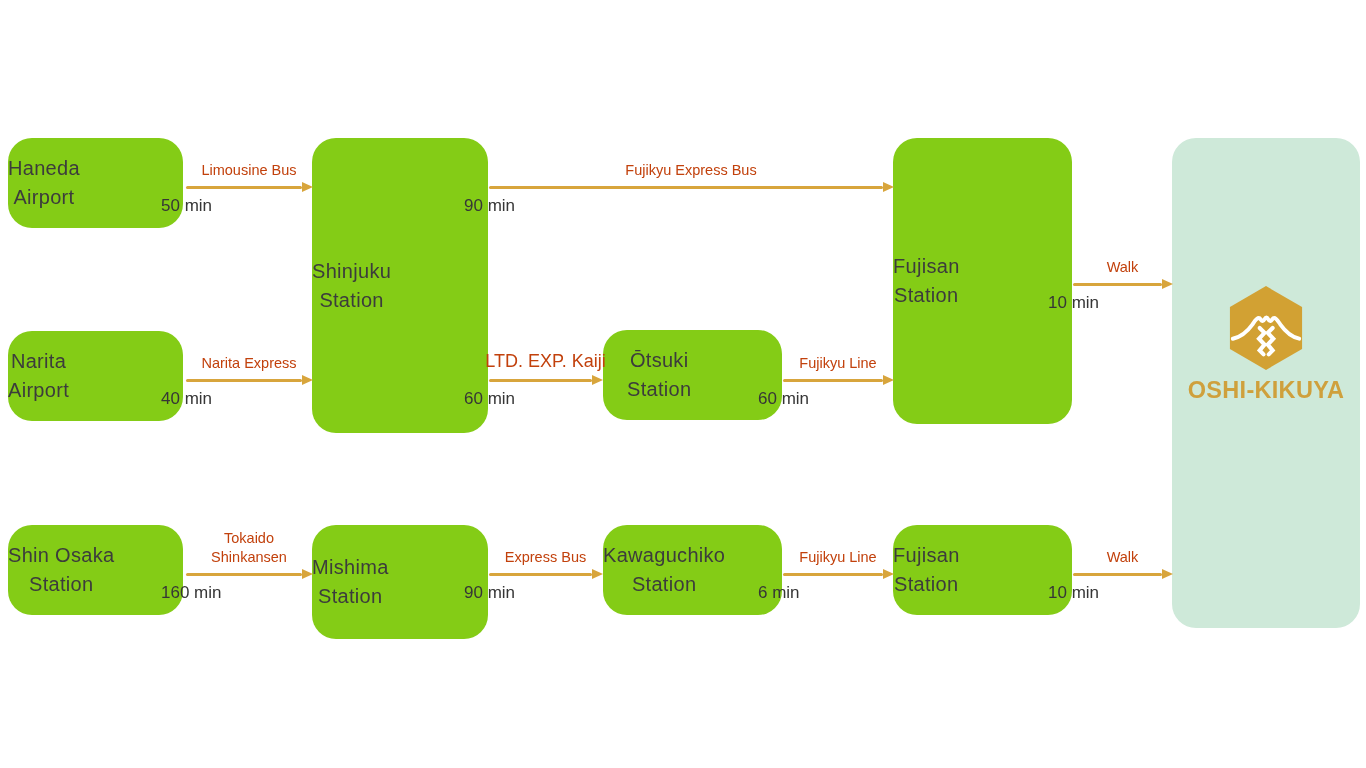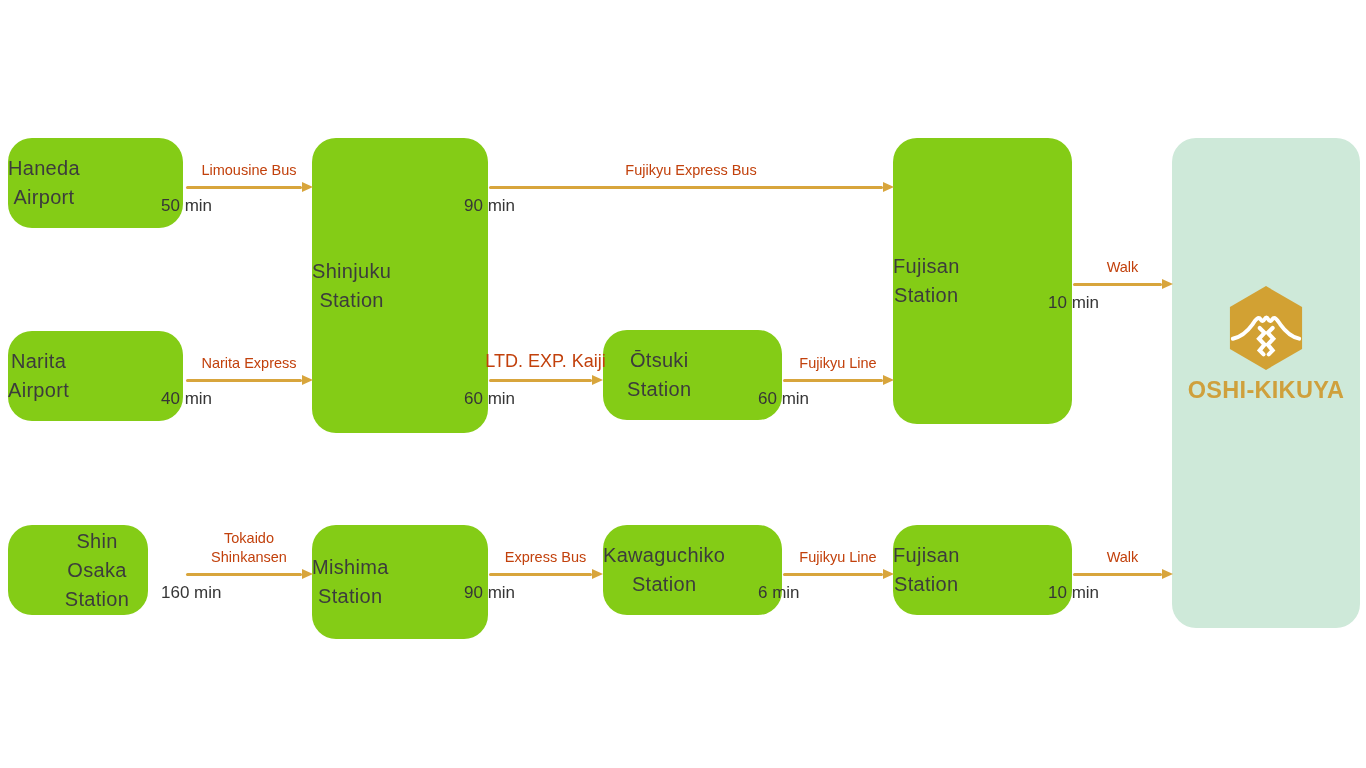--- a/index.html
+++ b/index.html
@@ -31,21 +31,21 @@
     color: #3c3c3c;
     text-align: center;
     white-space: pre-line;
   }
 
   #node-haneda       { left: 8px;    top: 138px; width: 175px; height: 90px; }
   #node-shinjuku     { left: 312px;  top: 138px; width: 176px; height: 295px; }
   #node-narita       { left: 8px;    top: 331px; width: 175px; height: 90px; }
   #node-otsuki       { left: 603px;  top: 330px; width: 179px; height: 90px; padding-left: 24px; }
   #node-fujisan-main { left: 893px;  top: 138px; width: 179px; height: 286px; }
-  #node-shin-osaka   { left: 8px;    top: 525px; width: 140px; height: 90px; padding-left: 38px; }
+  #node-shin-osaka   { left: 8px;    top: 525px; width: 175px; height: 90px; }
   #node-mishima      { left: 312px;  top: 525px; width: 176px; height: 114px; }
   #node-kawaguchiko  { left: 603px;  top: 525px; width: 179px; height: 90px; }
   #node-fujisan-south{ left: 893px;  top: 525px; width: 179px; height: 90px; }
 
   
   .dest {
     position: absolute;
     left: 1172px; top: 138px;
     width: 188px; height: 490px;
     background: #cee9d9;

